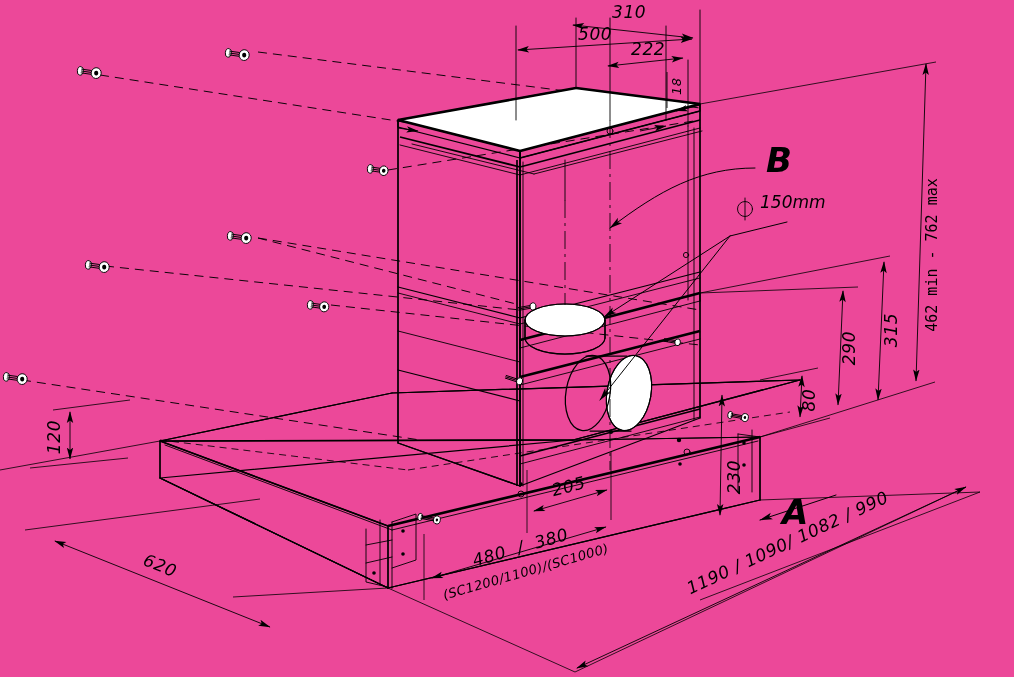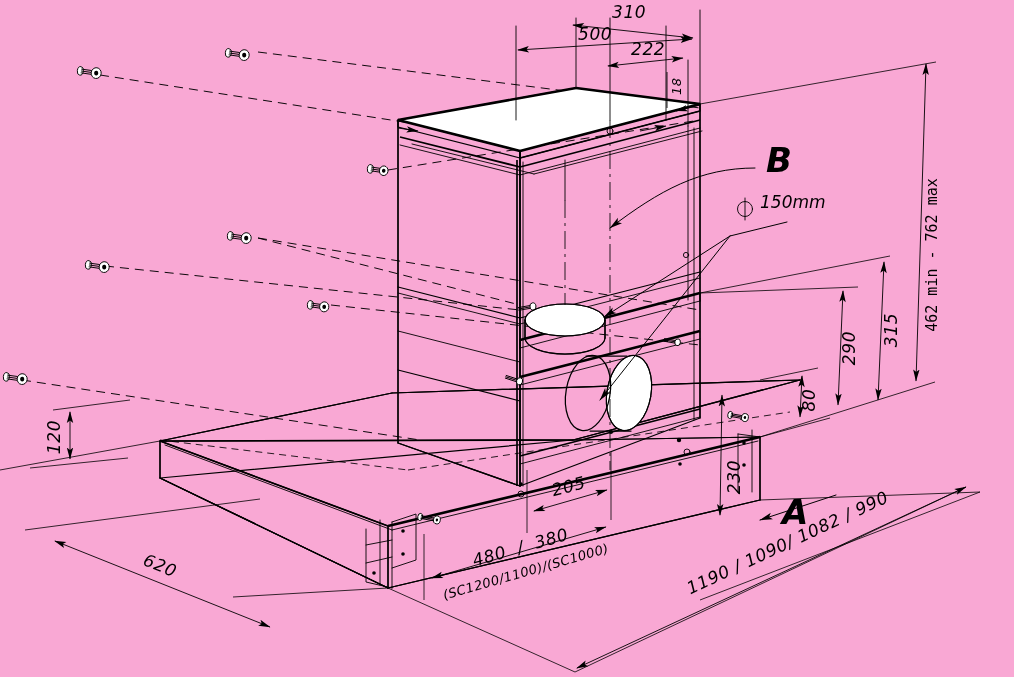--- a/index.html
+++ b/index.html
@@ -7,21 +7,21 @@
     padding: 0;
     background: #ffffff;
   }
   body {
     font-family: "DejaVu Sans", sans-serif;
   }
   #sheet {
     position: relative;
     width: 1014px;
     height: 677px;
-    background: #f9a8d4;
+    background: #ec4899;
     overflow: hidden;
   }
   svg#dwg {
     position: absolute;
     top: 0; left: 0;
     width: 1014px;
     height: 677px;
     display: block;
   }
   

